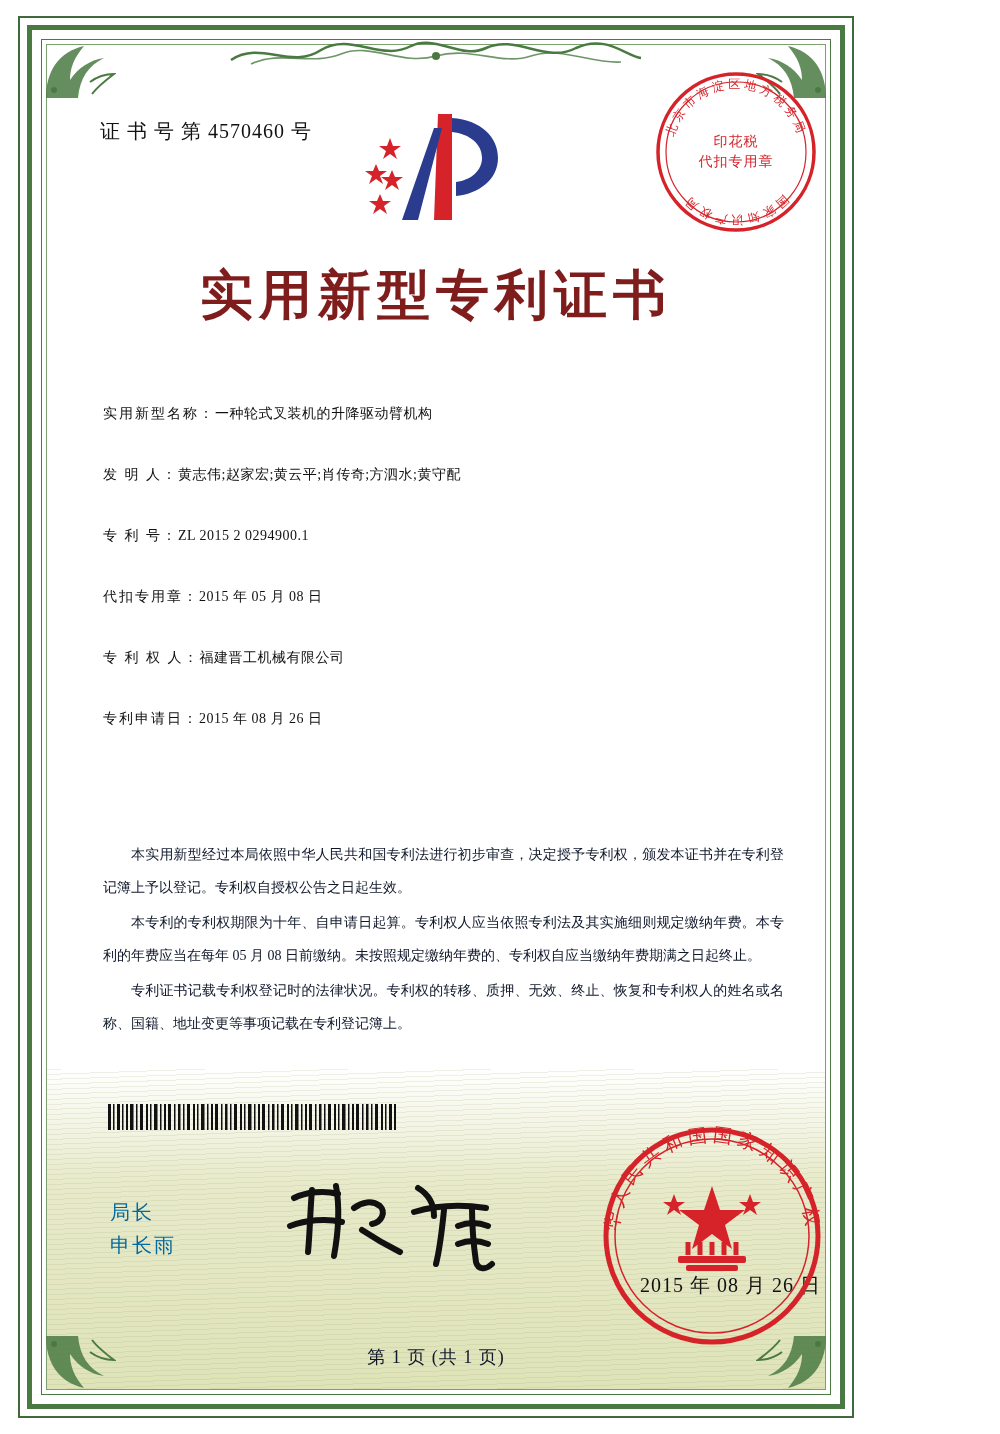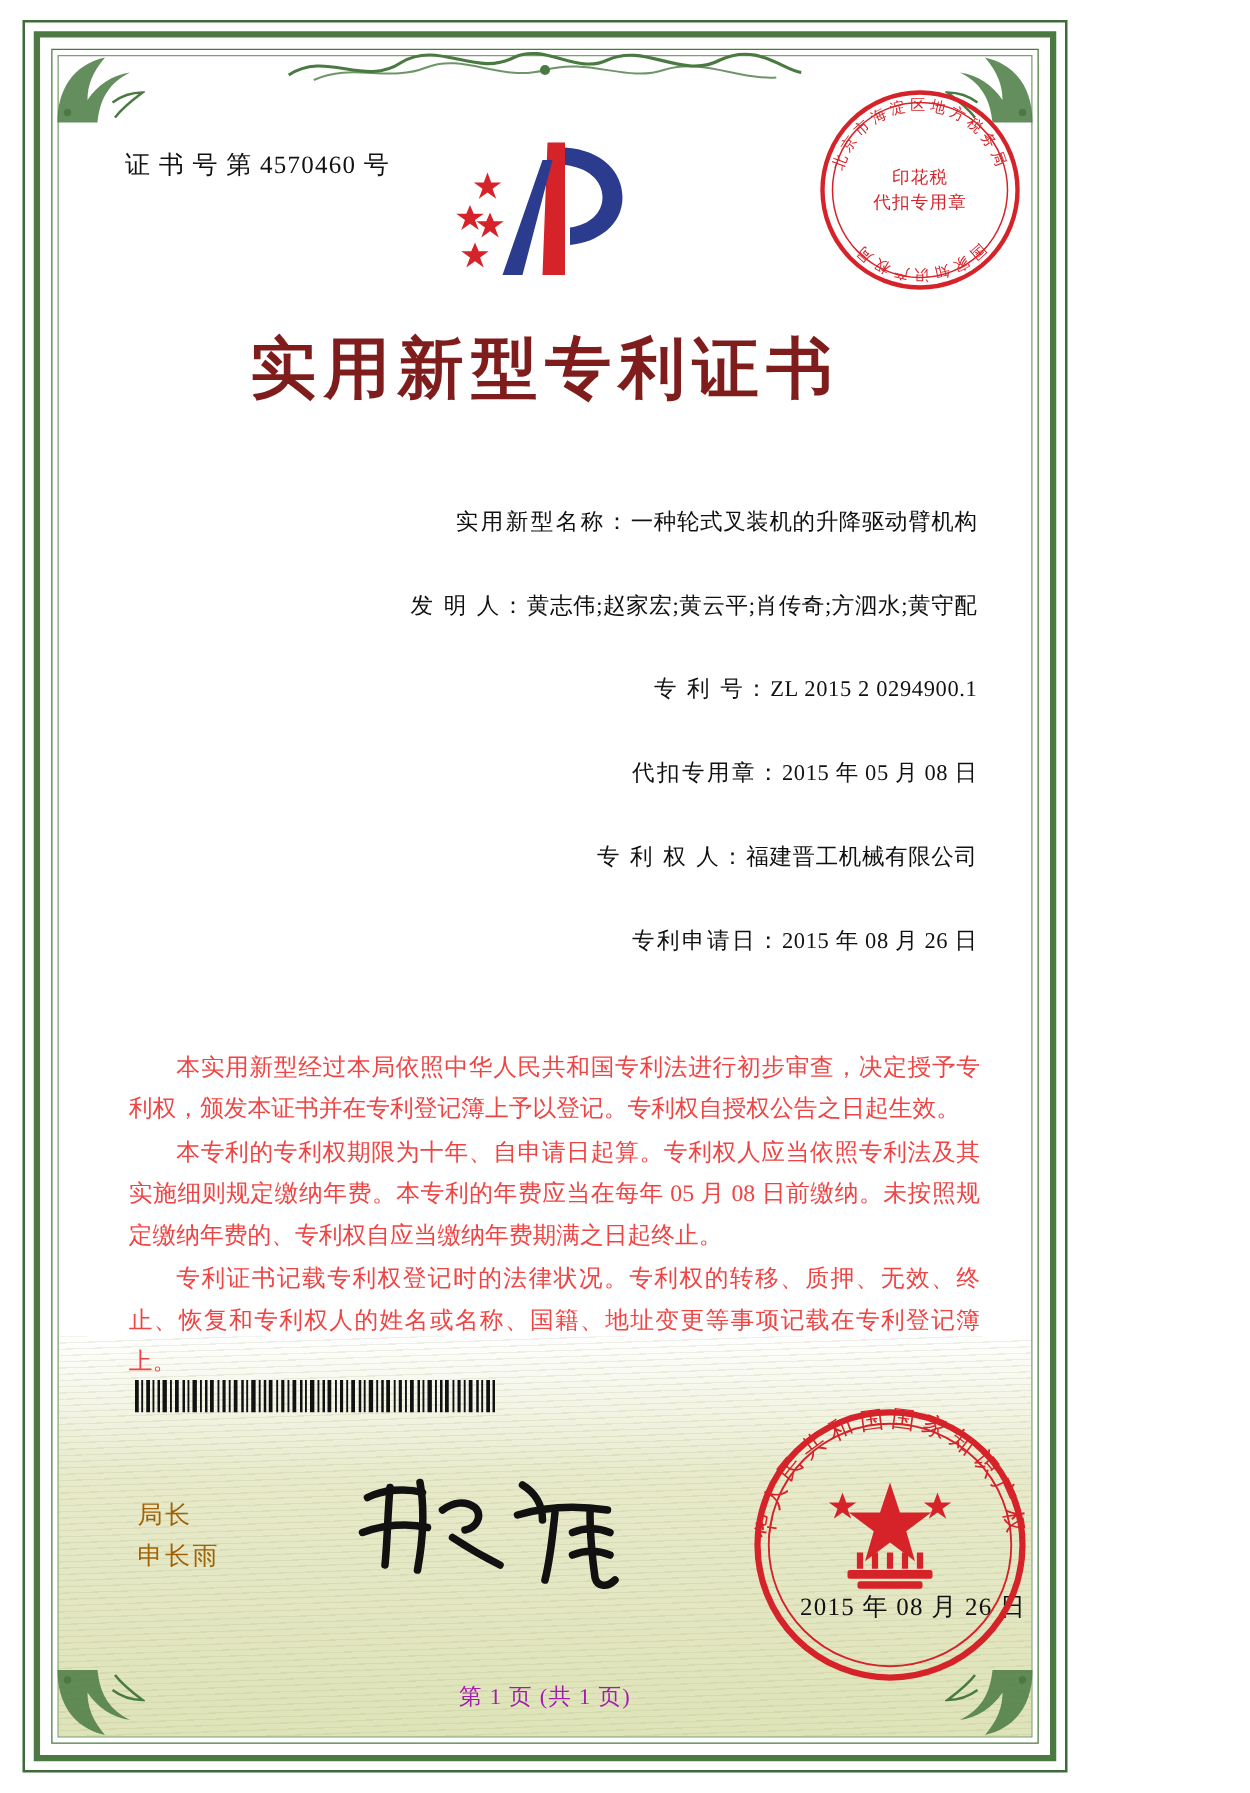--- a/index.html
+++ b/index.html
@@ -130,54 +130,53 @@
     color: #7f1d1d;
     font-family: "Liberation Serif", "DejaVu Serif", serif;
   }
   .fields {
     position: absolute;
     left: 103px;
     right: 90px;
     top: 405px;
   }
   .field {
-    font-size: 18px;
+    font-size: 14px;
     color: #111;
     margin-bottom: 43px;
     letter-spacing: 0.5px;
     white-space: nowrap;
-    text-align: right;
   }
   .field .lbl { letter-spacing: 2px; }
   .paras {
     position: absolute;
     left: 103px;
     right: 88px;
     top: 838px;
-    font-size: 19px;
+    font-size: 14px;
     line-height: 33px;
-    color: #ef4444;
+    color: #0f172a;
     text-align: justify;
   }
   .para { text-indent: 2em; margin-bottom: 2px; }
 
   .barcode {
     position: absolute;
     left: 108px;
     top: 1104px;
     width: 290px;
     height: 26px;
   }
   .sig-label {
     position: absolute;
     left: 110px;
     top: 1196px;
     font-size: 20px;
     line-height: 33px;
-    color: #a16207;
+    color: #0369a1;
     letter-spacing: 2px;
   }
   .signature {
     position: absolute;
     left: 276px;
     top: 1168px;
     width: 250px;
     height: 110px;
   }
   .issue-date {
@@ -188,21 +187,21 @@
     color: #111;
     letter-spacing: 1px;
   }
   .footer {
     position: absolute;
     left: 0;
     right: 0;
     top: 1345px;
     text-align: center;
     font-size: 18px;
-    color: #a21caf;
+    color: #0f172a;
     letter-spacing: 1px;
   }
   
   .stamp-tax {
     position: absolute;
     right: 52px;
     top: 68px;
     width: 168px;
     height: 168px;
   }

